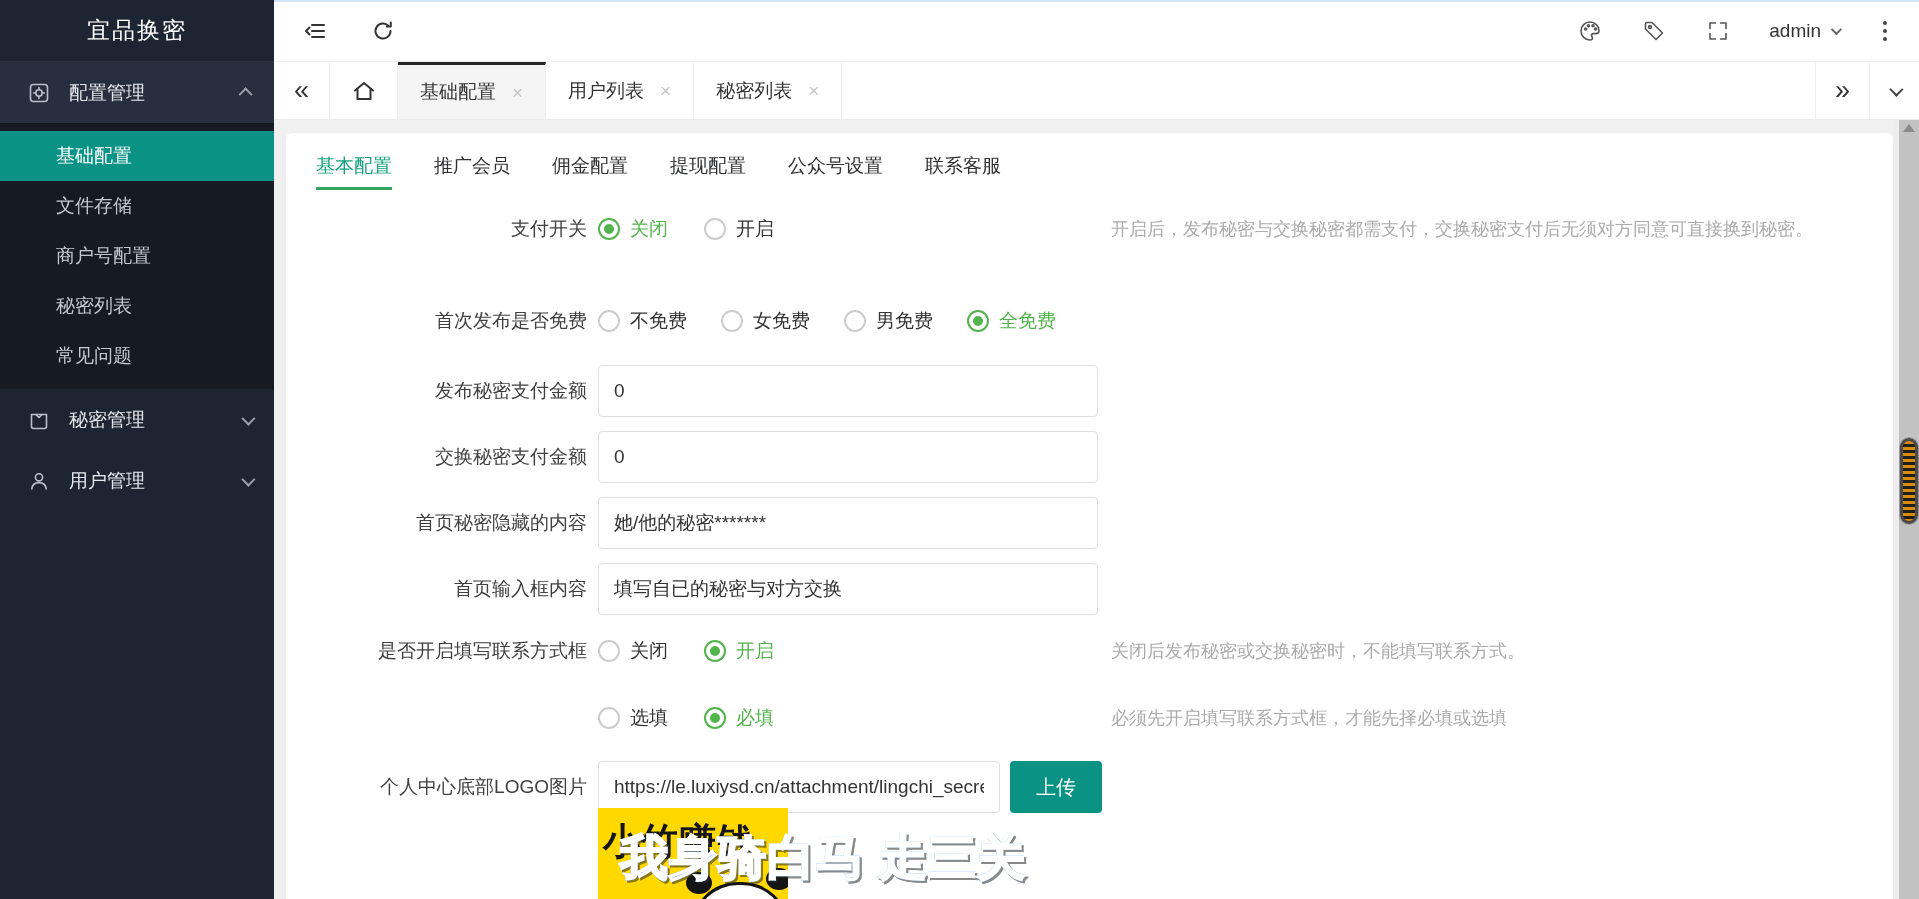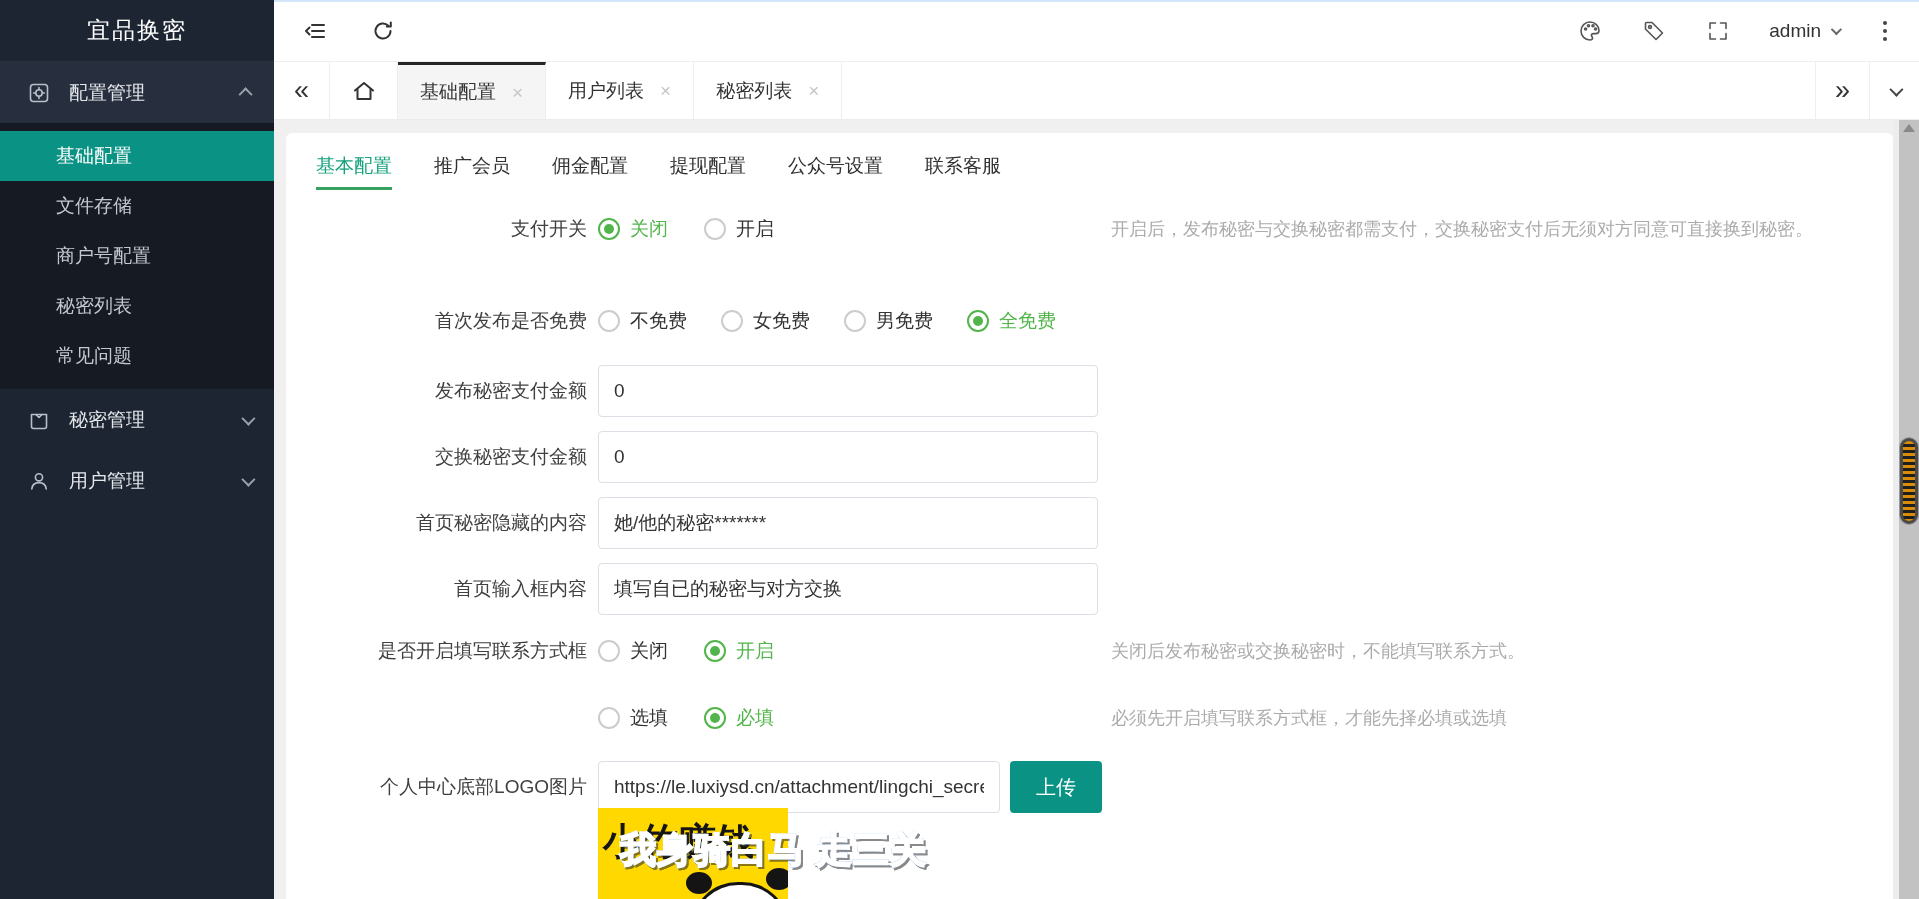--- a/index.html
+++ b/index.html
@@ -84,21 +84,21 @@
 
   
   .preview { position:absolute; left:312px; top:675px; width:720px; height:135px; }
   .p-yellow { position:absolute; left:0; top:0; width:190px; height:230px; background:#ffd800; overflow:hidden; }
   .p-badge { padding:9px 5px 0 5px; font-size:37px; font-weight:900; color:#151515; letter-spacing:1px; white-space:nowrap; }
   .panda { position:absolute; left:86px; top:64px; width:110px; height:110px; }
   .panda .head { position:absolute; left:8px; top:10px; width:96px; height:92px; background:#fff;
                  border:3px solid #141414; border-radius:48% 48% 45% 45%; }
   .panda .ear { position:absolute; width:26px; height:22px; background:#141414; border-radius:50%; }
   .panda .ear.l { left:2px; top:0; } .panda .ear.r { right:2px; top:-4px; }
-  .p-overlay { position:absolute; left:22px; top:18px; font-size:36px; font-weight:800; white-space:nowrap;
+  .p-overlay { position:absolute; left:22px; top:18px; font-size:48px; font-weight:800; white-space:nowrap;
                background:linear-gradient(180deg,#cfe6ff 0%,#6aa8ec 45%,#2f6fd0 100%);
                -webkit-background-clip:text; background-clip:text; color:transparent;
                -webkit-text-stroke:2px #fff;
                filter:drop-shadow(2px 2px 0 rgba(40,40,40,.55)); letter-spacing:1px; }
 
   
   .scroll-strip { position:absolute; right:0; top:0; width:26px; height:100%; background:#ededed; }
   .scroll-track { position:absolute; right:0; top:0; width:20px; height:100%; background:#c2c2c2; }
   .scroll-up { position:absolute; right:4px; top:4px; width:0; height:0; cursor:pointer;
                border-left:6px solid transparent; border-right:6px solid transparent; border-bottom:8px solid #8a8a8a; }

